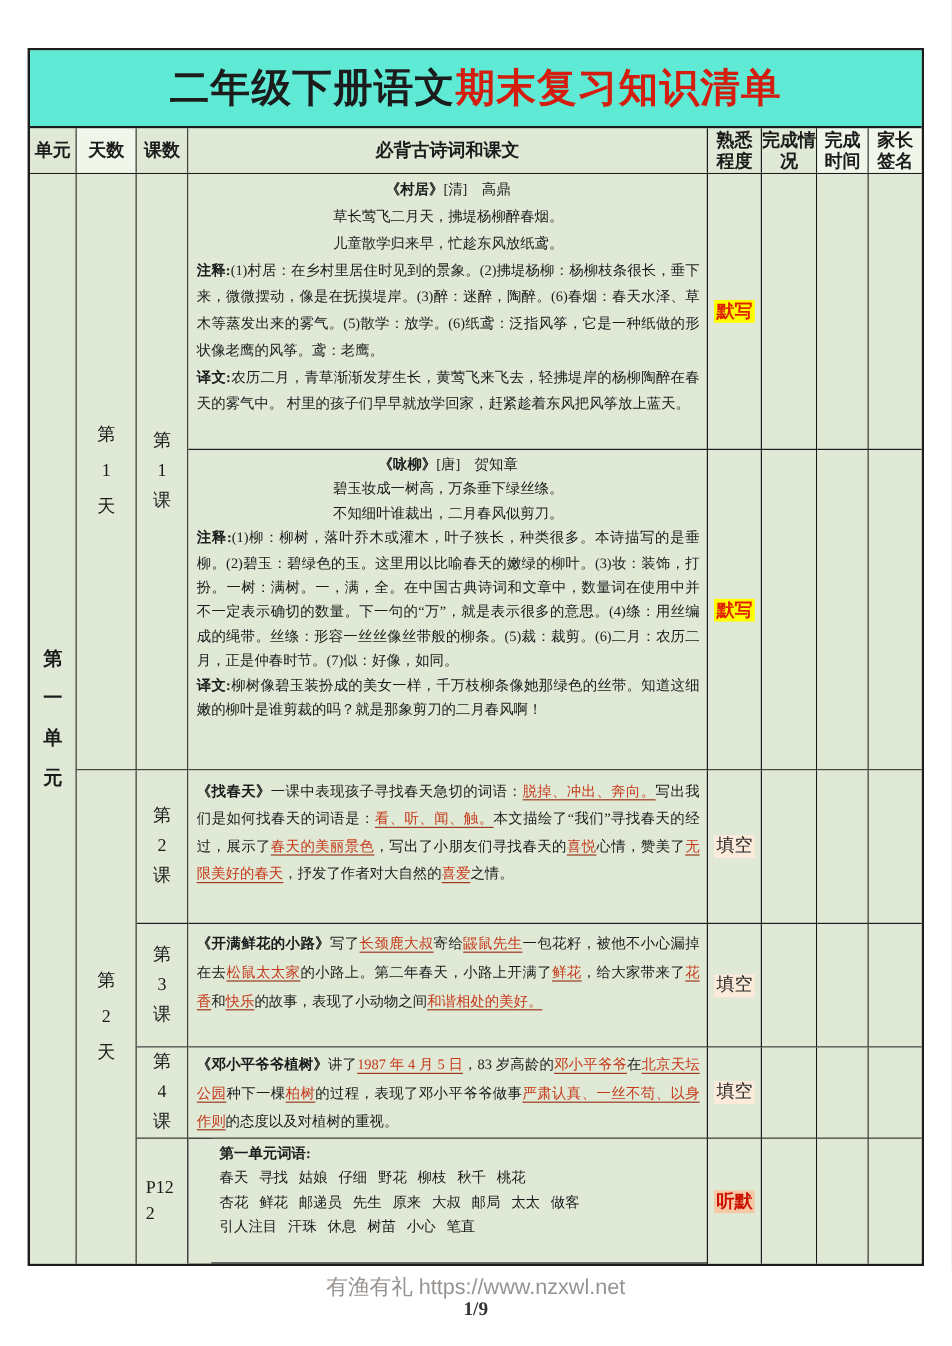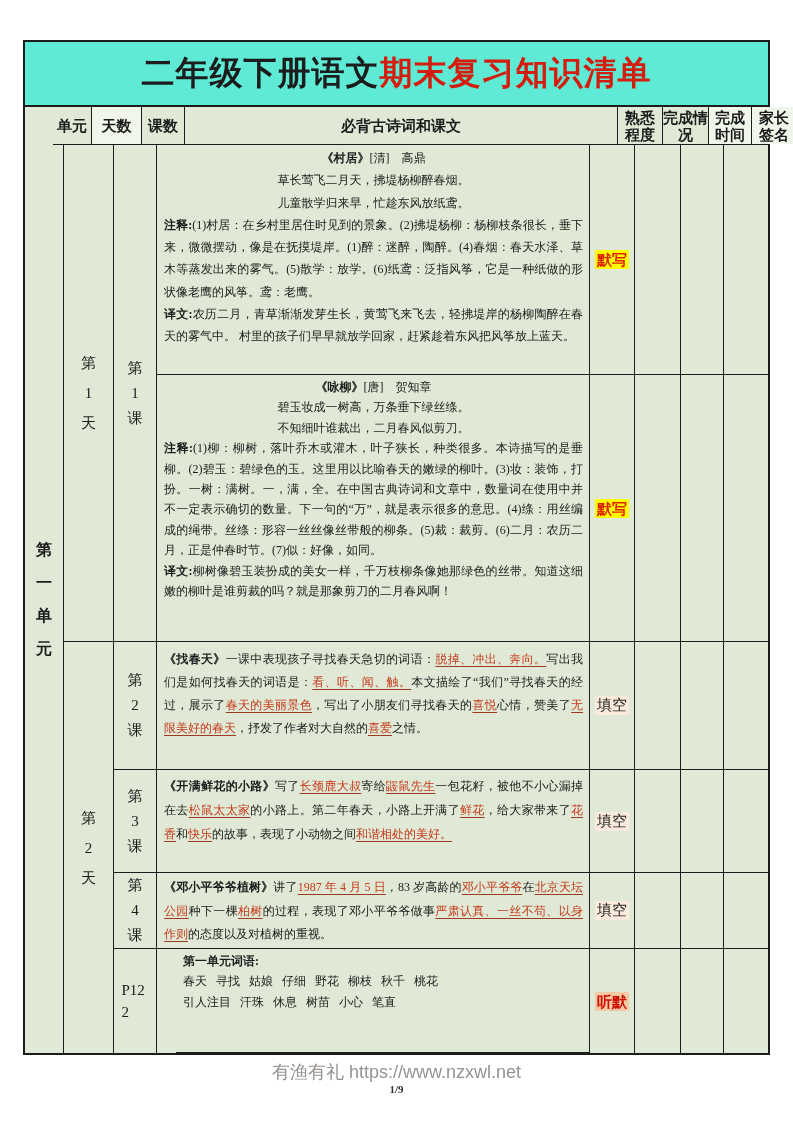--- a/index.html
+++ b/index.html
@@ -20,21 +20,20 @@
   }
   .title-row .t{
     font-family:"Liberation Sans","DejaVu Sans",sans-serif;
     font-weight:bold;font-size:33px;letter-spacing:1px;white-space:nowrap;
   }
   .title-red{color:#d41d0e;}
   
   .hdr{
     display:grid;grid-template-columns:39px 50px 43px 433px 45px 46px 43px 44px;
     border-bottom:1.5px solid #1c1c1c;
-    margin-left:28px;
   }
   .hdr .hc{
     border-right:1.5px solid #1c1c1c;box-sizing:border-box;
     display:flex;align-items:center;justify-content:center;text-align:center;
     font-family:"Liberation Sans","DejaVu Sans",sans-serif;
     font-weight:bold;font-size:15px;line-height:17px;
     min-height:37px;background:#dfe9d5;padding:1px 0;
   }
   .hdr .hc:last-child{border-right:none;}
   .hdr .hc.lite{background:#f0f6ea;}
@@ -85,21 +84,21 @@
   .badge-salmon{
     background:#f6c9a6;color:#cc1000;font-weight:bold;
     font-family:"Liberation Sans","DejaVu Sans",sans-serif;
   }
   
   .footer{position:absolute;left:0;top:1060px;width:793px;text-align:center;}
   .footer .site{
     color:#979390;font-size:18px;
     font-family:"Liberation Sans","DejaVu Sans",sans-serif;
   }
-  .footer .page{color:#333;font-size:11px;margin-top:-1px;font-weight:bold;}
+  .footer .page{color:#333;font-size:16px;margin-top:-1px;font-weight:bold;}
 </style>
 </head>
 <body>
 
 <div class="sheet">
 
   <div class="title-row">
     <div class="t">
       <span>二年级下册语文</span><span class="title-red">期末复习知识清单</span>
     </div>
@@ -171,21 +170,21 @@
         </div>
     </div>
     <div class="cell mid lesson-cell nbb" style="grid-column:3;grid-row:6;">
       <span class="lesson-p">P122</span>
     </div>
 
     <div class="cell content r0" style="grid-column:4;grid-row:1;">
         <div class="para center"><span class="seg-b">《村居》</span><span>[清]　高鼎</span></div>
         <div class="para center"><span>草长莺飞二月天，拂堤杨柳醉春烟。</span></div>
         <div class="para center"><span>儿童散学归来早，忙趁东风放纸鸢。</span></div>
-        <div class="para"><span class="seg-b">注释:</span><span>(1)村居：在乡村里居住时见到的景象。(2)拂堤杨柳：杨柳枝条很长，垂下来，微微摆动，像是在抚摸堤岸。(1)醉：迷醉，陶醉。(4)春烟：春天水泽、草木等蒸发出来的雾气。(5)散学：放学。(6)纸鸢：泛指风筝，它是一种纸做的形状像老鹰的风筝。鸢：老鹰。</span></div>
+        <div class="para"><span class="seg-b">注释:</span><span>(1)村居：在乡村里居住时见到的景象。(2)拂堤杨柳：杨柳枝条很长，垂下来，微微摆动，像是在抚摸堤岸。(3)醉：迷醉，陶醉。(6)春烟：春天水泽、草木等蒸发出来的雾气。(5)散学：放学。(6)纸鸢：泛指风筝，它是一种纸做的形状像老鹰的风筝。鸢：老鹰。</span></div>
         <div class="para"><span class="seg-b">译文:</span><span>农历二月，青草渐渐发芽生长，黄莺飞来飞去，轻拂堤岸的杨柳陶醉在春天的雾气中。 村里的孩子们早早就放学回家，赶紧趁着东风把风筝放上蓝天。</span></div>
       </div>
     <div class="cell content r1" style="grid-column:4;grid-row:2;">
         <div class="para center"><span class="seg-b">《咏柳》</span><span>[唐]　贺知章</span></div>
         <div class="para center"><span>碧玉妆成一树高，万条垂下绿丝绦。</span></div>
         <div class="para center"><span>不知细叶谁裁出，二月春风似剪刀。</span></div>
         <div class="para"><span class="seg-b">注释:</span><span>(1)柳：柳树，落叶乔木或灌木，叶子狭长，种类很多。本诗描写的是垂柳。(2)碧玉：碧绿色的玉。这里用以比喻春天的嫩绿的柳叶。(3)妆：装饰，打扮。一树：满树。一，满，全。在中国古典诗词和文章中，数量词在使用中并不一定表示确切的数量。下一句的“万”，就是表示很多的意思。(4)绦：用丝编成的绳带。丝绦：形容一丝丝像丝带般的柳条。(5)裁：裁剪。(6)二月：农历二月，正是仲春时节。(7)似：好像，如同。</span></div>
         <div class="para"><span class="seg-b">译文:</span><span>柳树像碧玉装扮成的美女一样，千万枝柳条像她那绿色的丝带。知道这细嫩的柳叶是谁剪裁的吗？就是那象剪刀的二月春风啊！</span></div>
       </div>
     <div class="cell content r2" style="grid-column:4;grid-row:3;">
@@ -193,20 +192,21 @@
       </div>
     <div class="cell content r3" style="grid-column:4;grid-row:4;">
         <div class="para"><span class="seg-b">《开满鲜花的小路》</span><span>写了</span><span class="seg-r">长颈鹿大叔</span><span>寄给</span><span class="seg-r">鼹鼠先生</span><span>一包花籽，被他不小心漏掉在去</span><span class="seg-r">松鼠太太家</span><span>的小路上。第二年春天，小路上开满了</span><span class="seg-r">鲜花</span><span>，给大家带来了</span><span class="seg-r">花香</span><span>和</span><span class="seg-r">快乐</span><span>的故事，表现了小动物之间</span><span class="seg-r">和谐相处的美好。</span></div>
       </div>
     <div class="cell content r4" style="grid-column:4;grid-row:5;">
         <div class="para"><span class="seg-b">《邓小平爷爷植树》</span><span>讲了</span><span class="seg-r">1987 年 4 月 5 日</span><span>，83 岁高龄的</span><span class="seg-r">邓小平爷爷</span><span>在</span><span class="seg-r">北京天坛公园</span><span>种下一棵</span><span class="seg-r">柏树</span><span>的过程，表现了邓小平爷爷做事</span><span class="seg-r">严肃认真、一丝不苟、以身作则</span><span>的态度以及对植树的重视。</span></div>
       </div>
     <div class="cell content r5" style="grid-column:4;grid-row:6;margin-left:19px;">
         <div class="para"><span class="seg-b">第一单元词语:</span></div>
         <div class="para pre"><span>春天   寻找   姑娘   仔细   野花   柳枝   秋千   桃花</span></div>
+        <div class="para pre"><span>杏花   鲜花   邮递员   先生   原来   大叔   邮局   太太   做客</span></div>
         <div class="para pre"><span>引人注目   汗珠   休息   树苗   小心   笔直</span></div>
       </div>
 
     <div class="cell mid" style="grid-column:5;grid-row:1;">
       <span class="badge badge-yellow">默写</span>
     </div>
     <div class="cell mid" style="grid-column:5;grid-row:2;">
       <span class="badge badge-yellow">默写</span>
     </div>
     <div class="cell mid" style="grid-column:5;grid-row:3;">

